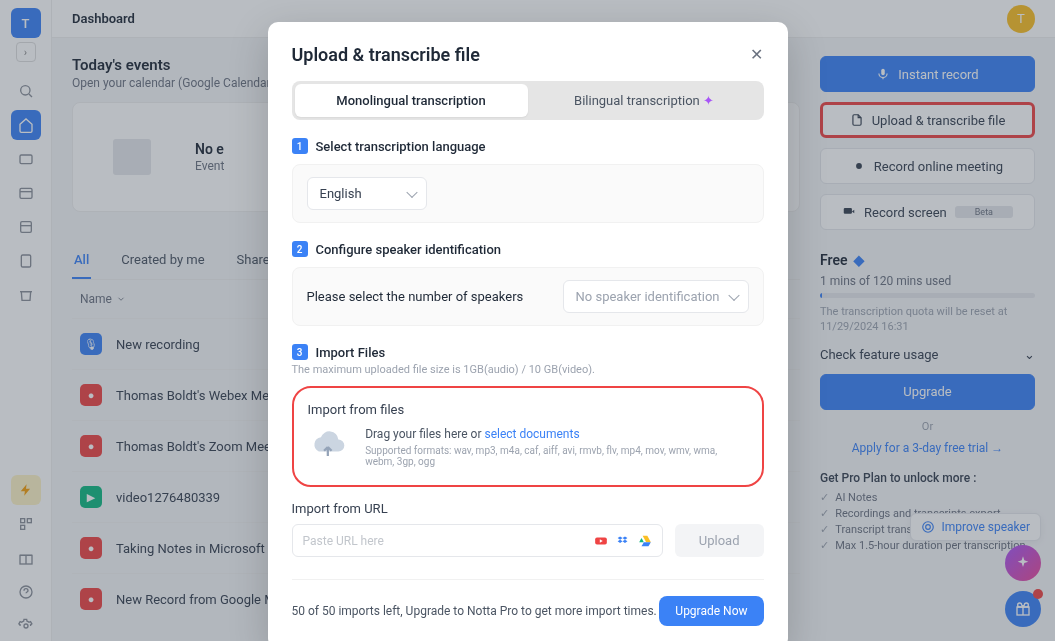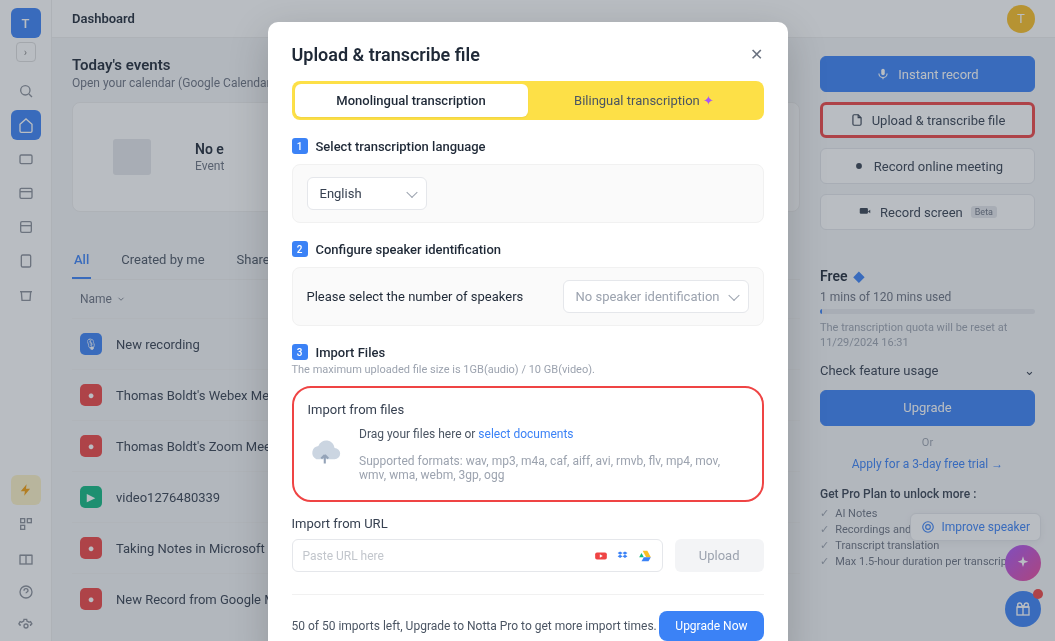--- a/index.html
+++ b/index.html
@@ -47,24 +47,24 @@
 .row-icon.blue { background: #3b82f6; }
 .row-icon.red { background: #ef4444; }
 .row-icon.green { background: #10b981; }
 .shared-badge { font-size: 10px; color: #6b7280; border: 1px solid #d1d5db; border-radius: 10px; padding: 1px 6px; margin-left: 6px; }
 .row-more { color: #9ca3af; letter-spacing: 1px; cursor: pointer; }
 
 .sidebar-right { width: 215px; display: flex; flex-direction: column; gap: 10px; }
 .btn { height: 36px; border-radius: 6px; display: flex; align-items: center; justify-content: center; gap: 8px; font-size: 13px; cursor: pointer; border: 1px solid #e5e7eb; background: #fff; color: #374151; }
 .btn.primary { background: #3b82f6; border-color: #3b82f6; color: #fff; }
 .btn.highlight { border: 3px solid #ef4444; }
-.btn .beta { font-size: 9px; background: #e5e7eb; color: #6b7280; padding: 1px 4px; border-radius: 3px; }
+.btn .beta { font-size: 9px; background: #e5e7eb; color: #6b7280; padding: 1px 20px; border-radius: 3px; }
 .btn svg { width: 14px; height: 14px; }
 
-.quota-box { margin-top: 28px; font-size: 12px; }
+.quota-box { margin-top: 12px; font-size: 12px; }
 .quota-title { font-size: 14px; font-weight: 600; color: #1f2937; display: flex; align-items: center; gap: 6px; }
 .quota-used { color: #6b7280; margin-top: 6px; }
 .quota-bar { height: 5px; background: #e5e7eb; border-radius: 3px; margin-top: 5px; overflow: hidden; }
 .quota-bar-fill { width: 2px; height: 100%; background: #3b82f6; }
 .quota-reset { color: #9ca3af; font-size: 11px; margin-top: 6px; line-height: 1.4; }
 .quota-feature { display: flex; justify-content: space-between; align-items: center; color: #374151; margin-top: 12px; cursor: pointer; font-size: 13px;}
 .upgrade-btn { margin-top: 12px; }
 .or { text-align: center; color: #9ca3af; font-size: 11px; margin-top: 10px; }
 .trial-link { text-align: center; color: #3b82f6; font-size: 12px; margin-top: 8px; cursor: pointer; }
 .unlock-title { font-size: 12px; font-weight: 500; color: #374151; margin-top: 16px; }
@@ -80,42 +80,42 @@
 .fab.blue { background: #3b82f6; position: relative; }
 .dot-badge { position: absolute; top: -2px; right: -2px; width: 10px; height: 10px; background: #ef4444; border-radius: 50%; }
 
 
 .overlay { position: absolute; inset: 0; background: rgba(55,65,81,0.35); display: flex; align-items: flex-start; justify-content: center; padding-top: 22px; }
 .dialog { width: 520px; background: #fff; border-radius: 10px; padding: 22px 24px; box-shadow: 0 12px 40px rgba(0,0,0,0.18); }
 .dialog-header { display: flex; justify-content: space-between; align-items: center; }
 .dialog-title { font-size: 18px; font-weight: 600; color: #1f2937; }
 .close-x { color: #6b7280; cursor: pointer; font-size: 16px; }
 
-.seg-tabs { display: flex; background: #fde047; border-radius: 8px; padding: 3px; margin-top: 16px; }
+.seg-tabs { display: flex; background: #e5e5e5; border-radius: 8px; padding: 3px; margin-top: 16px; }
 .seg-tab { flex: 1; text-align: center; padding: 9px 0; font-size: 13px; color: #4b5563; border-radius: 6px; cursor: pointer; }
 .seg-tab.active { background: #fff; color: #1f2937; font-weight: 500; box-shadow: 0 1px 2px rgba(0,0,0,0.06); }
 
 .step-label { display: flex; align-items: center; gap: 8px; margin-top: 18px; font-size: 13px; color: #1f2937; font-weight: 500; }
 .step-num { width: 16px; height: 16px; background: #3b82f6; color: #fff; font-size: 10px; border-radius: 3px; display: flex; align-items: center; justify-content: center; }
 .step-sub { font-size: 11px; color: #9ca3af; margin-top: 3px; }
 
 .panel { background: #fafafa; border: 1px solid #f1f1f1; border-radius: 8px; padding: 12px 14px; margin-top: 10px; display: flex; align-items: center; justify-content: space-between; gap: 12px; }
 .panel-text-title { font-size: 13px; color: #1f2937; }
 .panel-text-sub { font-size: 11px; color: #9ca3af; margin-top: 4px; }
 .select-box { border: 1px solid #e5e7eb; background: #fff; border-radius: 6px; padding: 8px 28px 8px 12px; font-size: 13px; color: #374151; min-width: 120px; position: relative; cursor: pointer; }
 .select-box.placeholder { color: #9ca3af; min-width: 150px; }
 .select-box::after { content: ""; position: absolute; right: 10px; top: 50%; width: 7px; height: 7px; border-right: 1.5px solid #9ca3af; border-bottom: 1.5px solid #9ca3af; transform: translateY(-70%) rotate(45deg); }
 
 .dropzone { border: 2px solid #ef4444; border-radius: 19px; margin-top: 10px; padding: 14px 14px 18px; }
 .dropzone-label { font-size: 13px; color: #374151; }
 .dropzone-inner { display: flex; align-items: center; gap: 18px; margin-top: 10px; }
 .cloud-icon { width: 44px; height: 36px; color: #cbd5e1; }
 .drop-text { font-size: 12px; color: #4b5563; }
 .drop-text .link { color: #3b82f6; cursor: pointer; }
-.drop-formats { font-size: 12px; color: #9ca3af; margin-top: 13px; }
+.drop-formats { font-size: 10px; color: #9ca3af; margin-top: 4px; }
 
 .url-label { font-size: 13px; color: #374151; margin-top: 14px; }
 .url-row { display: flex; gap: 12px; margin-top: 8px; }
 .url-input-wrap { flex: 1; border: 1px solid #e5e7eb; border-radius: 6px; padding: 8px 10px; display: flex; align-items: center; }
 .url-input { flex: 1; border: none; outline: none; font-size: 12px; color: #374151; }
 .url-input::placeholder { color: #c2c6cc; }
 .url-icons { display: flex; gap: 8px; align-items: center; }
 .mini-icon { width: 14px; height: 14px; }
 .upload-disabled { background: #f3f4f6; color: #9ca3af; border: none; border-radius: 6px; padding: 9px 24px; font-size: 13px; cursor: not-allowed; }
 

